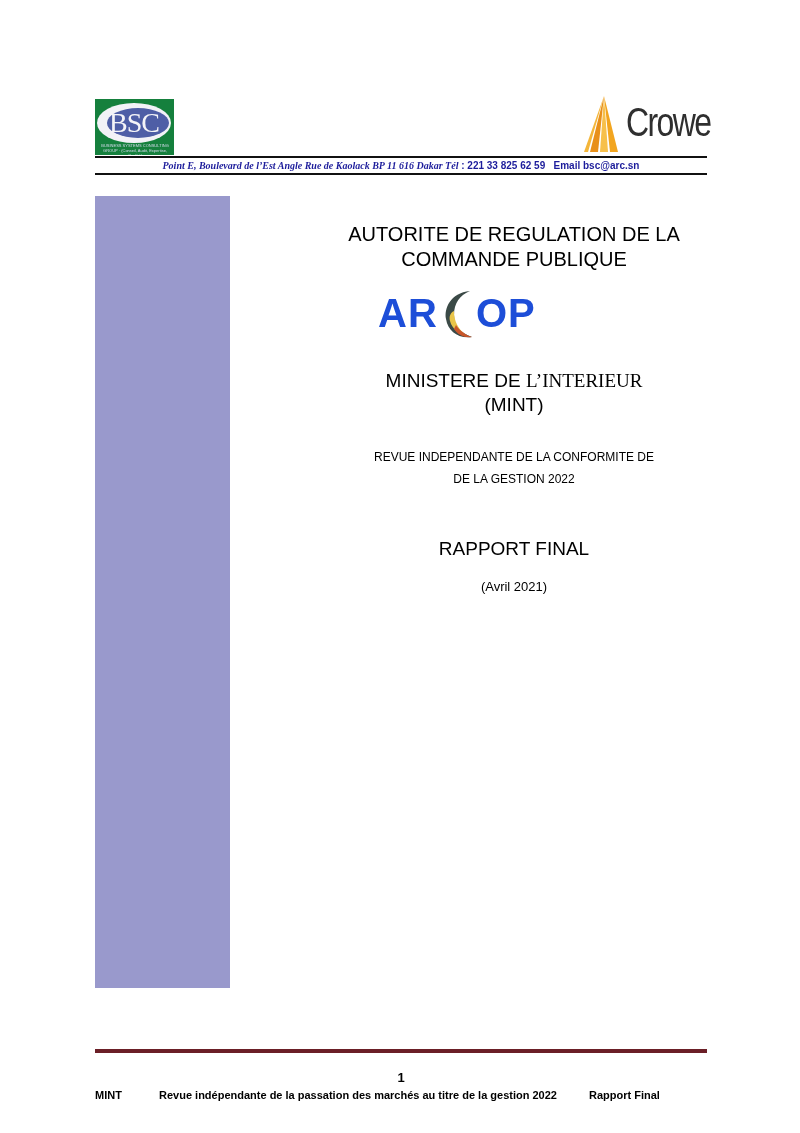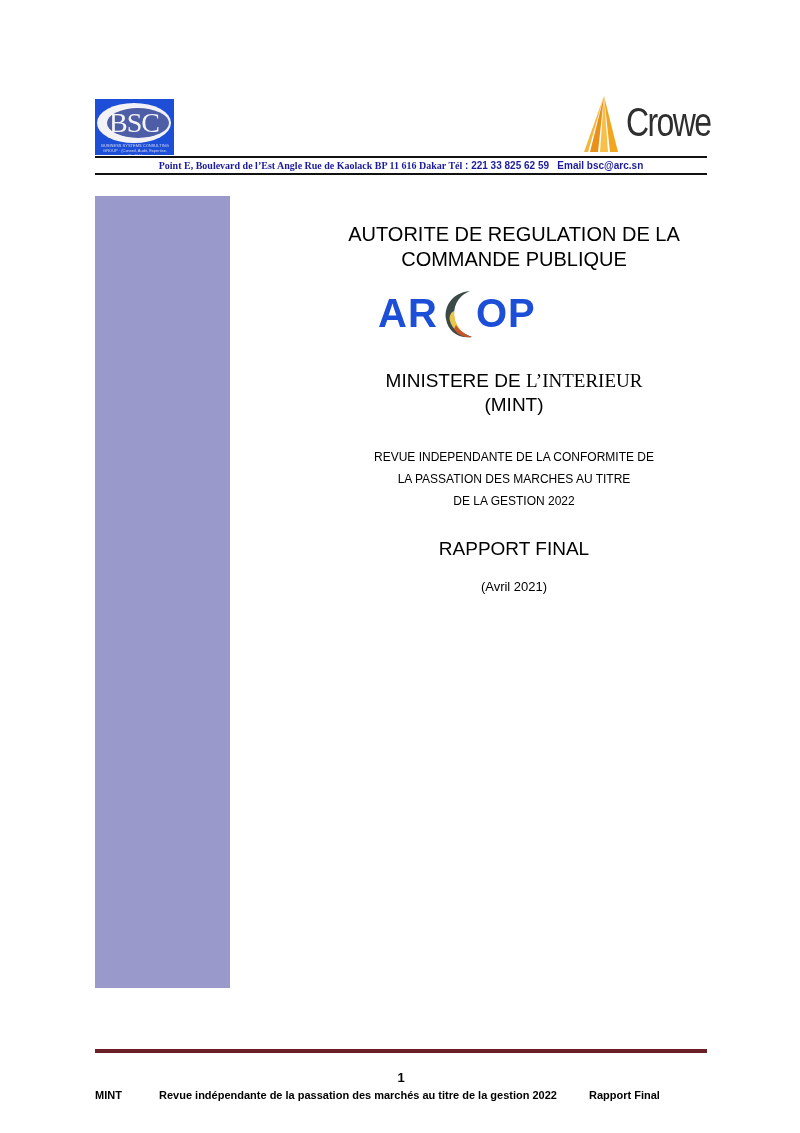--- a/index.html
+++ b/index.html
@@ -1,31 +1,31 @@
 <!DOCTYPE html>
 <html><head>
 <meta charset="utf-8">
 <style>
   html, body { margin:0; padding:0; background:#ffffff; }
   body { width:800px; height:1133px; position:relative; overflow:hidden; font-family:"Liberation Sans", sans-serif; color:#000; }
   .abs { position:absolute; }
 
   
-  #bsc-logo { left:95px; top:99px; width:79px; height:56px; background:#1d4ed8; overflow:hidden; }
+  #bsc-logo { left:95px; top:99px; width:79px; height:56px; background:#15803d; overflow:hidden; }
   #bsc-logo .swoosh { position:absolute; left:2px; top:4px; width:74px; height:40px; border-radius:50%; background:#f2f2f7; }
   #bsc-logo .swoosh-in { position:absolute; left:12px; top:9px; width:62px; height:30px; border-radius:50%; background:#4e5ea6; }
   #bsc-logo .txt { position:absolute; left:14px; top:8px; font-family:"Liberation Serif", serif; font-size:28px; color:#f4f4f8; letter-spacing:-1px; }
   #bsc-logo .sub { position:absolute; left:4px; top:44px; width:72px; font-size:4px; color:#d8dbef; text-align:center; line-height:5px; }
 
   #crowe-logo { left:584px; top:94px; width:120px; height:60px; }
   #crowe-logo .word { position:absolute; left:42px; top:6px; font-family:"Liberation Sans", sans-serif; font-size:40px; color:#2f2f2f; letter-spacing:-2px; transform:scaleX(0.8); transform-origin:left; }
 
   .rule { position:absolute; background:#111; }
   #address-line { left:95px; top:159px; width:612px; text-align:center; font-size:10px; line-height:13px; color:#1c1c9b; white-space:nowrap; }
-  #address-line .it { font-family:"Liberation Serif", serif; font-weight:bold; }
+  #address-line .it { font-family:"Liberation Serif", serif; font-style:italic; font-weight:bold; }
   #address-line .b { font-family:"Liberation Sans", sans-serif; font-weight:bold; }
 
   
   #cover-band { left:95px; top:196px; width:135px; height:792px; background:#9999cc; }
 
   
   .ctr { position:absolute; left:230px; width:484px; text-align:center; font-weight:normal;margin-left:42px; }
   #org-title { top:222px; font-size:20px; line-height:25px; }
   #arcop-logo { left:376px; top:287px; width:172px; height:54px; }
   #arcop-logo .l { position:absolute; top:4px; font-family:"Liberation Sans", sans-serif; font-weight:bold; font-size:40px; color:#1d4ed8; letter-spacing:1px; }
@@ -86,21 +86,20 @@
   <span class="l" style="left:100px">OP</span>
 </div>
 
 <div id="ministry-title" class="ctr">
   <div><span>MINISTERE DE </span><span class="serif">L’INTERIEUR</span></div>
   <div>(MINT)</div>
 </div>
 
 <div id="review-title" class="ctr">
   <div>REVUE INDEPENDANTE DE LA CONFORMITE DE</div>
-  <div>LA PASSATION DES MARCHES AU TITRE</div>
   <div>DE LA GESTION 2022</div>
 </div>
 
 <div id="report-title" class="ctr">RAPPORT FINAL</div>
 <div id="report-date" class="ctr">(Avril 2021)</div>
 
 <div id="footer-rule" class="abs"></div>
 <div id="footer" class="abs">
   <span class="f-left">MINT</span>
   <span class="f-mid">Revue indépendante de la passation des marchés au titre de la gestion 2022</span>

